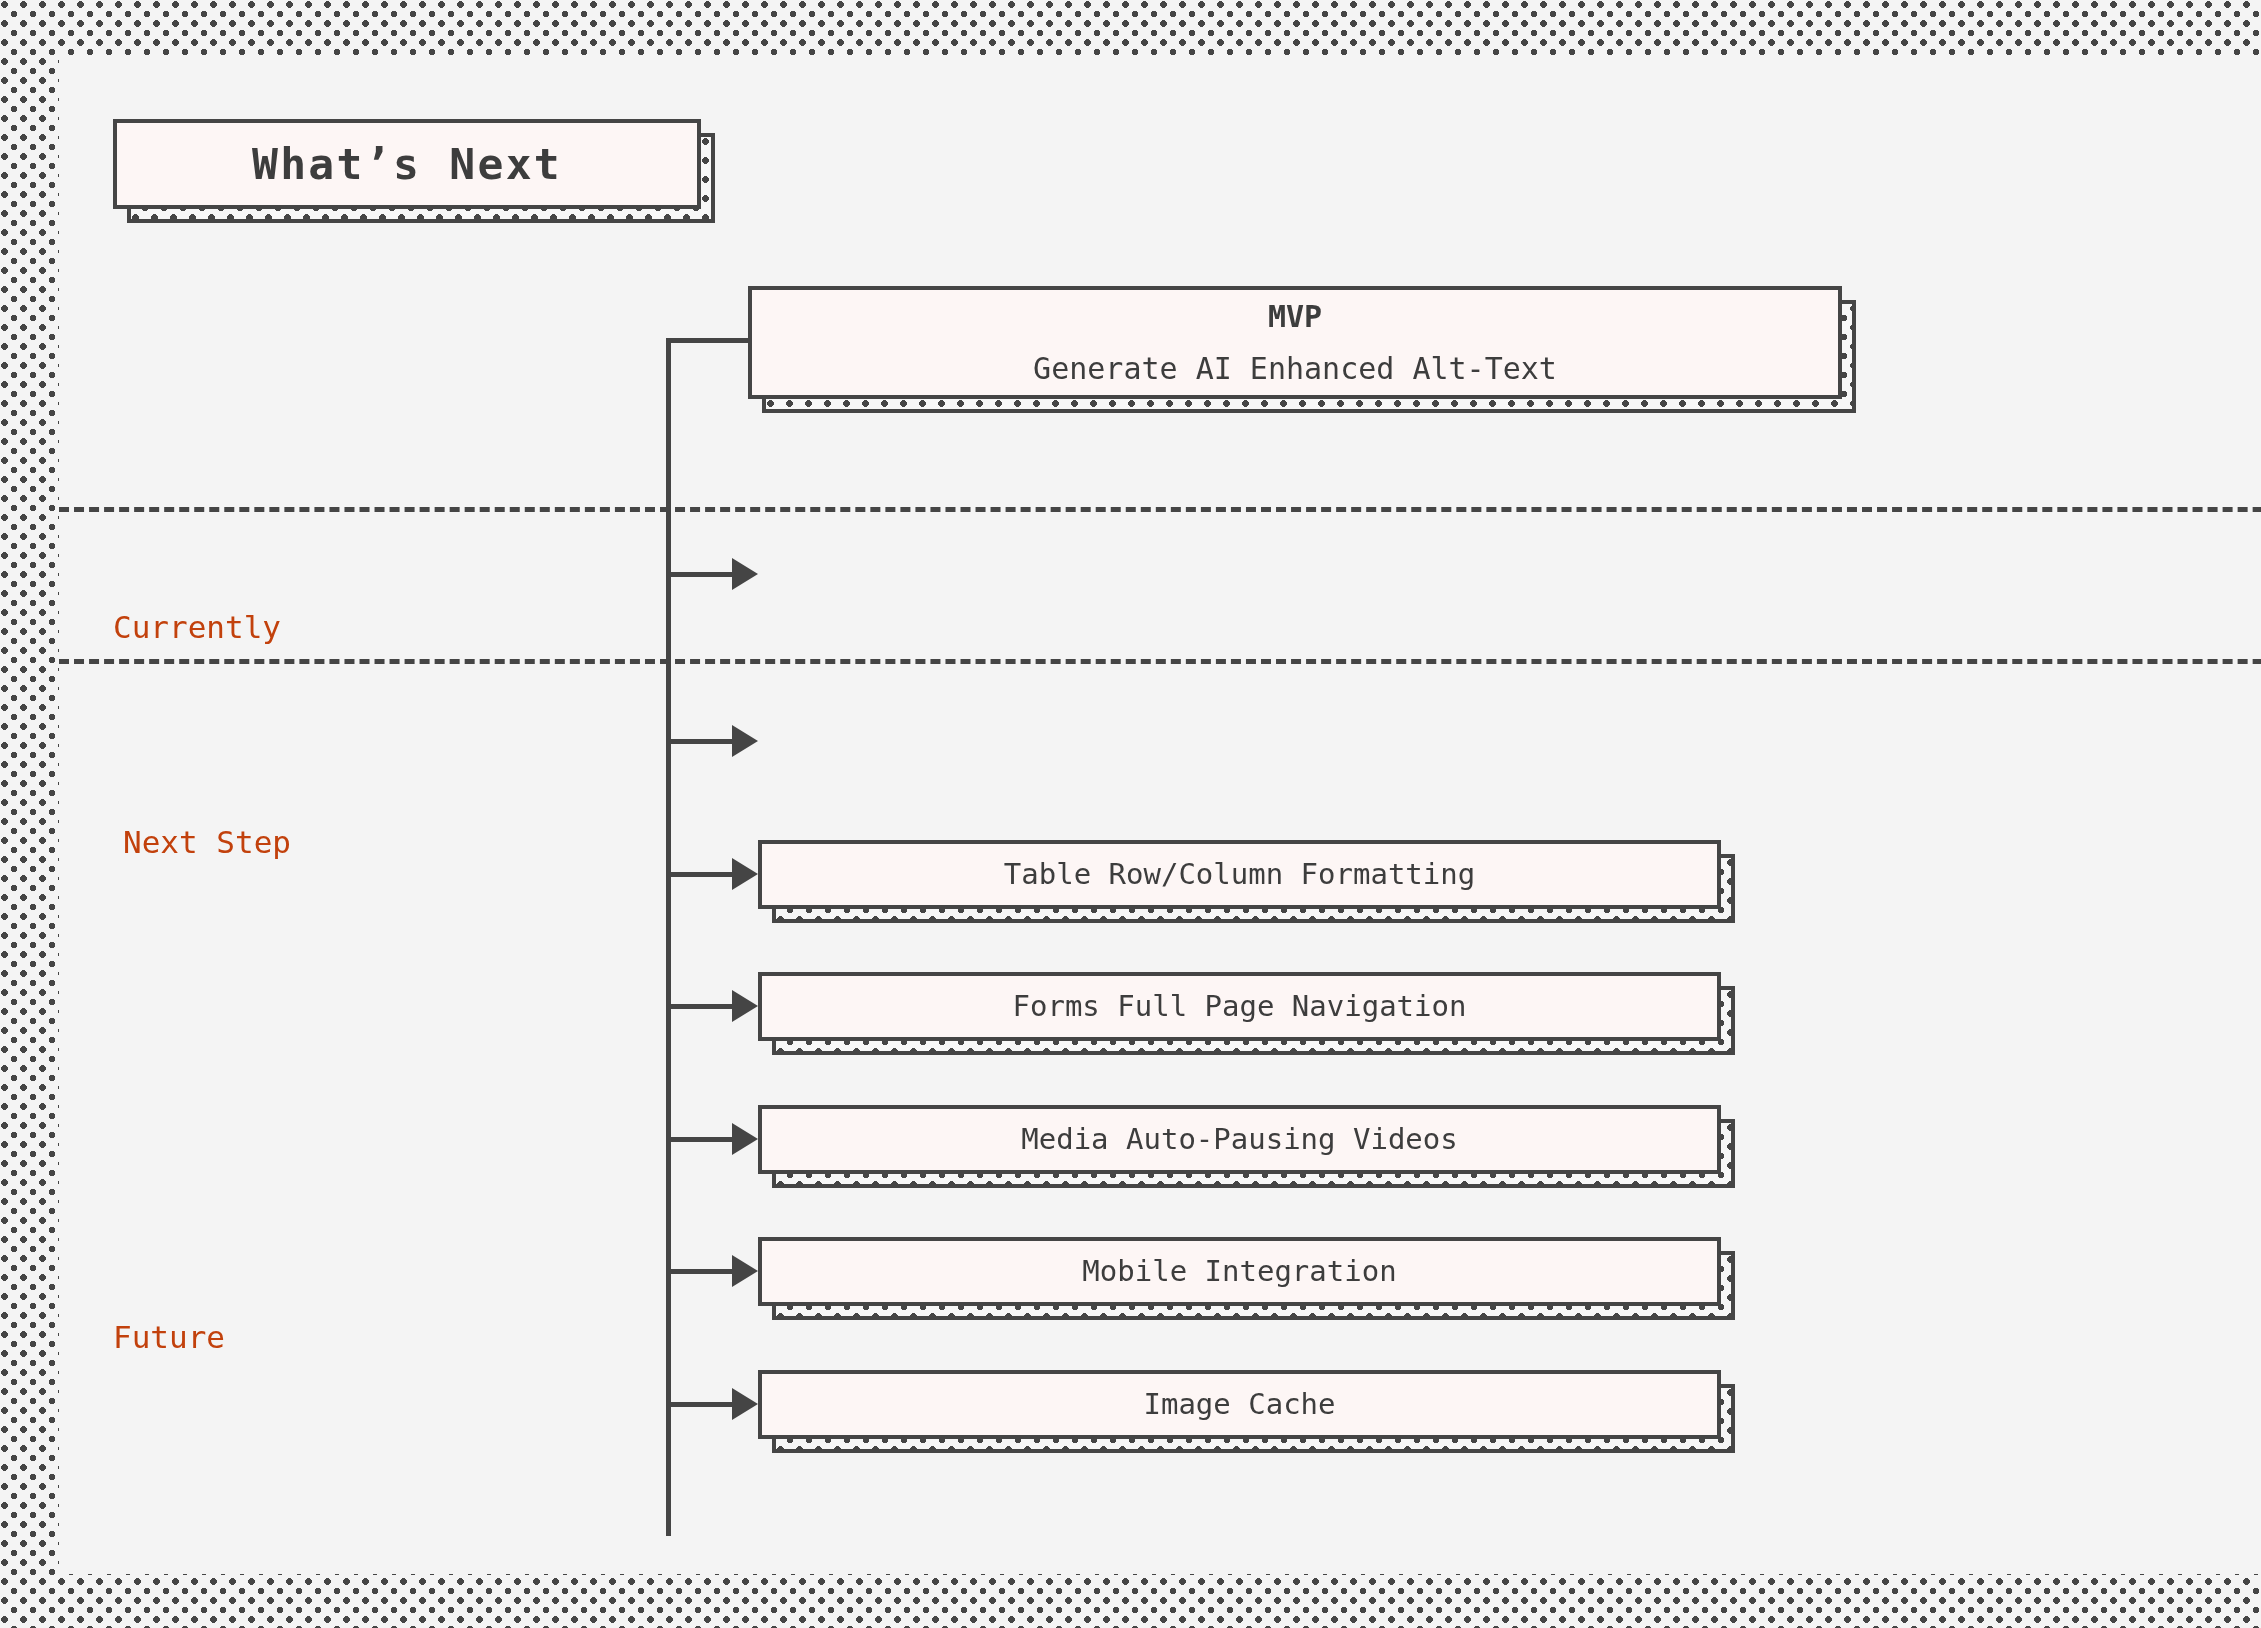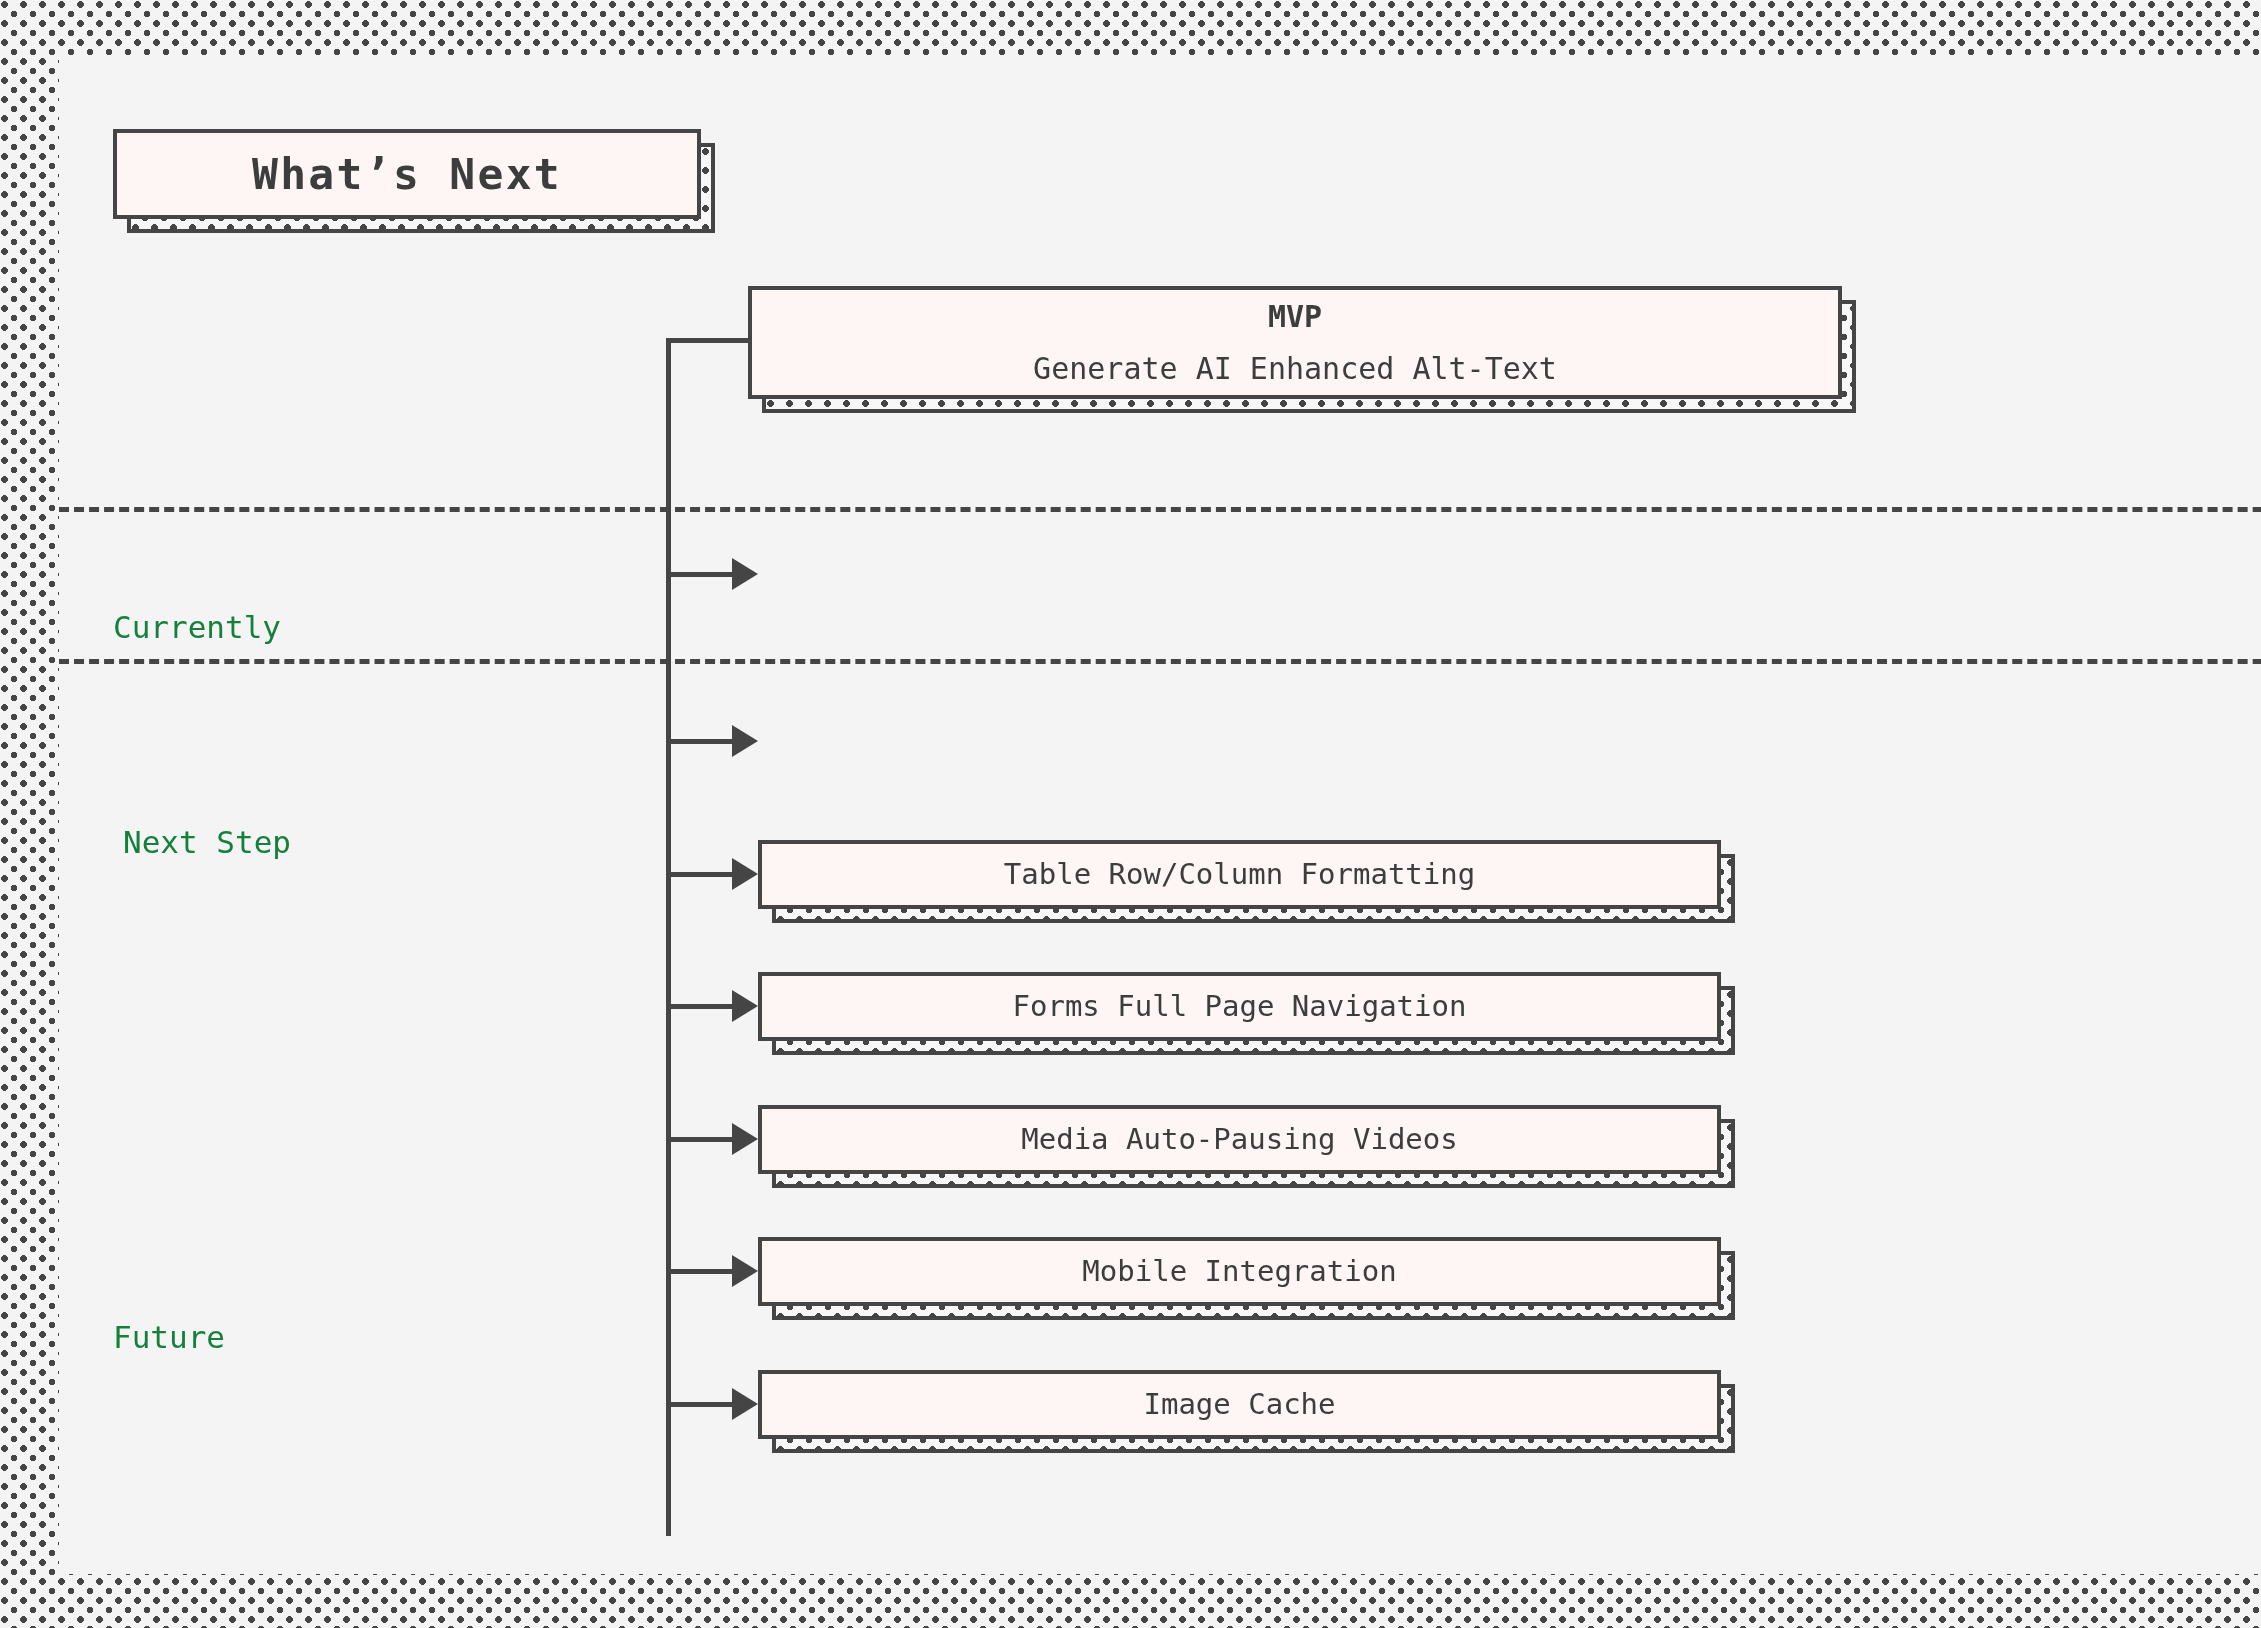--- a/index.html
+++ b/index.html
@@ -62,41 +62,41 @@
     display: flex;
     flex-direction: column;
     align-items: center;
     justify-content: center;
     text-align: center;
     color: #3d3d3d;
     line-height: 1.18;
   }
 
   
-  #title-card { left: 54px; top: 74px; width: 588px; height: 90px; }
+  #title-card { left: 54px; top: 64px; width: 588px; height: 90px; }
   #title-card .face {
     font-size: 43px;
     font-weight: bold;
     letter-spacing: 2.3px;
   }
 
   
   #mvp-card { left: 689px; top: 231px; width: 1094px; height: 113px; }
   #mvp-card .face { font-size: 30px; }
   #mvp-card .mvp-title { font-weight: bold; font-size: 30px; margin-bottom: 17px; }
   #mvp-card .mvp-sub { font-size: 30px; }
 
   
   .item-card { width: 963px; height: 69px; left: 699px; }
   .item-card .face { font-size: 29px; }
 
   
   .row-label {
     position: absolute;
-    color: #15803d;
+    color: #c2410c;
     font-size: 31px;
     white-space: nowrap;
   }
 
   
   .divider {
     position: absolute;
     left: 0;
     height: 0;
     border-top: 5px dashed #454545;

